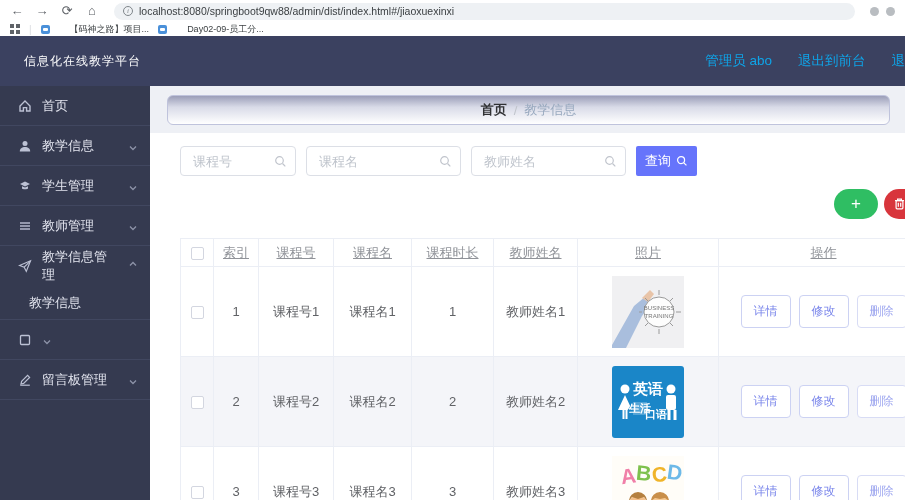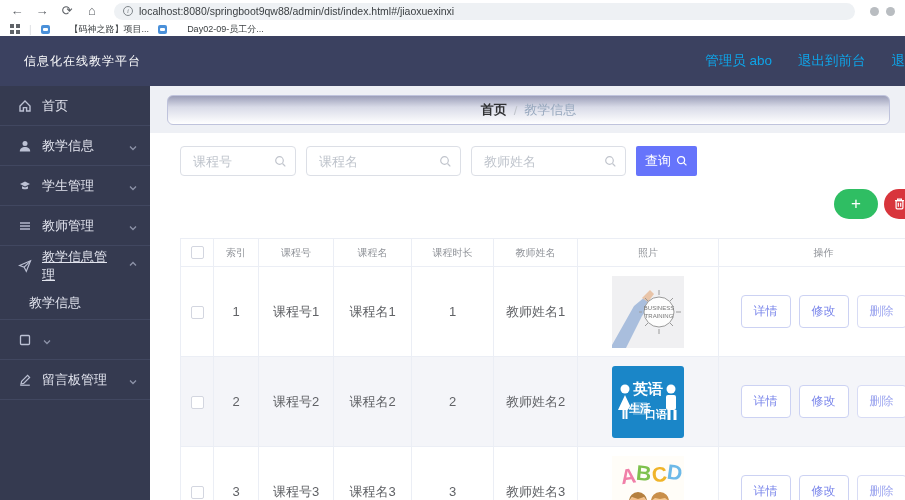--- a/index.html
+++ b/index.html
@@ -48,21 +48,21 @@
   
   .sidebar {
     position: absolute; top: 86px; left: 0; width: 150px; bottom: 0;
     background: #353a50; color: #e2e4ee; font-size: 13px;
   }
   .side-item {
     height: 40px; display: flex; align-items: center; gap: 10px;
     padding: 0 12px 0 18px; border-bottom: 1px solid #414760;
     cursor: pointer; position: relative;
   }
-  .side-item.no-border { border-bottom: none; text-decoration: underline; }
+  .side-item.no-border { border-bottom: none; }
   .side-ico { width: 14px; height: 14px; flex: none; color: #bcc1d4; }
   .side-ico svg { display: block; }
   .side-label { flex: 1; }
   .chev { width: 10px; height: 10px; color: #8d93a8; flex: none; }
   .chev.up { transform: rotate(180deg); }
   .sub-item {
     height: 34px; display: flex; align-items: center; padding-left: 29px;
     border-bottom: 1px solid #414760; font-size: 13px; cursor: pointer;
   }
   
@@ -102,21 +102,21 @@
     font-size: 17px; line-height: 28px; cursor: pointer;
   }
   .btn-del {
     position: absolute; right: -26px; top: 0; width: 47px; height: 30px;
     border: none; border-radius: 15px; background: #d8353c; color: #fff; cursor: pointer;
   }
   .btn-del svg { position: absolute; left: 9px; top: 8px; }
   
   table.grid { border-collapse: collapse; table-layout: fixed; width: 748px; margin: 19px 0 0 30px; background: #fff; }
   table.grid th, table.grid td { border: 1px solid #ebeef5; text-align: center; vertical-align: middle; }
-  table.grid th { height: 28px; font-size: 10px; font-weight: normal; color: #909399; background: #fff; }
+  table.grid th { height: 28px; font-size: 13px; font-weight: normal; color: #909399; background: #fff; text-decoration: underline; }
   table.grid td { height: 90px; font-size: 13px; color: #606266; }
   tr.stripe td { background: #f4f5f9; }
   .cbx { display: inline-block; width: 13px; height: 13px; border: 1px solid #d3d6e0; border-radius: 2px; background: #fff; vertical-align: middle; cursor: pointer; }
   .photo { display: block; margin: 0 auto; }
   .ops { display: flex; gap: 8px; justify-content: center; }
   .op-btn {
     padding: 7px 12px; font-size: 12px; border-radius: 4px; cursor: pointer;
     background: #fff; border: 1px solid #ccd2f3; color: #7b87eb;
     font-family: "Liberation Sans", sans-serif; white-space: nowrap;
   }

